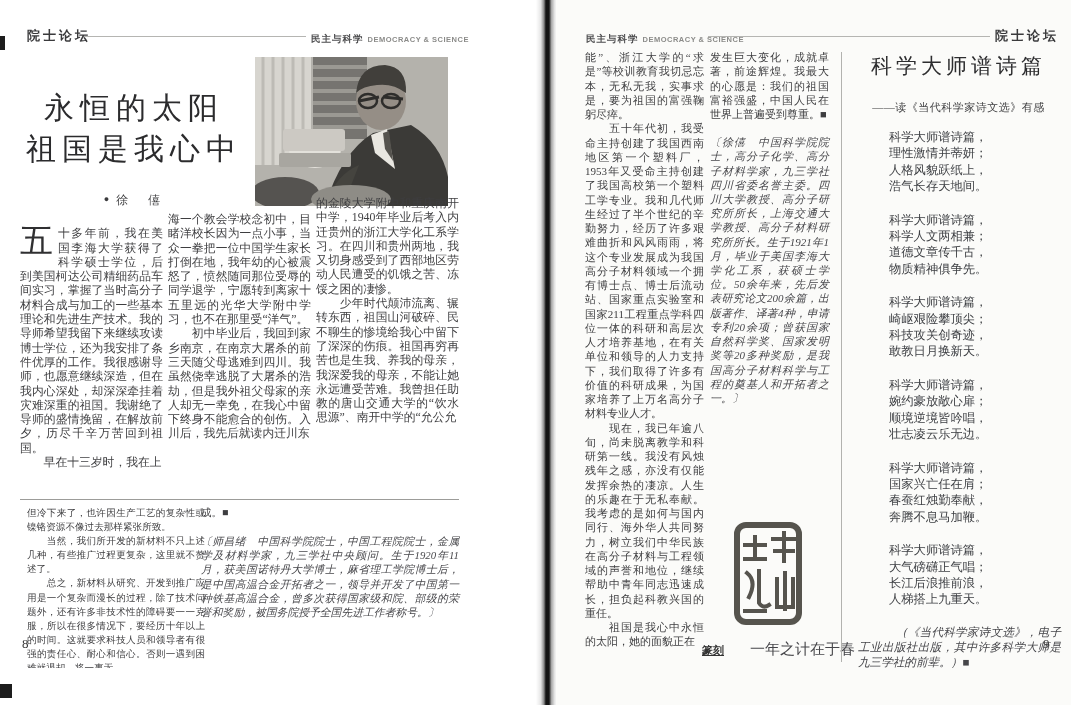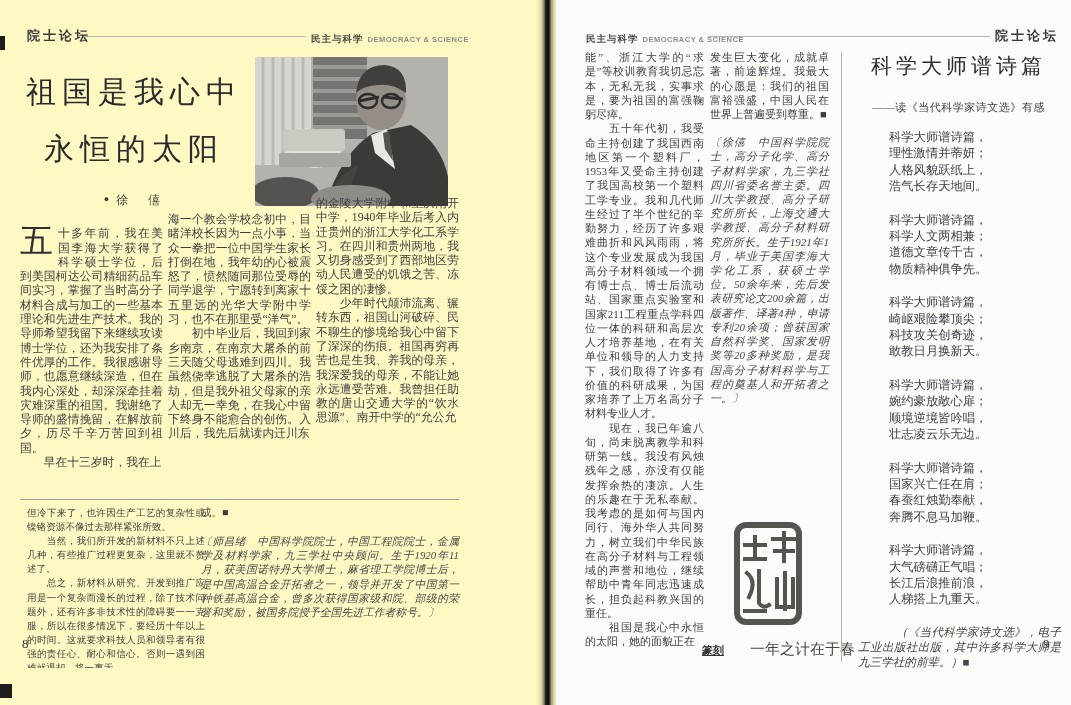--- a/index.html
+++ b/index.html
@@ -1,16 +1,16 @@
 <!DOCTYPE html>
 <html><head>
 <meta charset="utf-8">
 <style>
   html,body{margin:0;padding:0;background:#9a9a98;}
-  .spread{position:relative;width:1071px;height:705px;margin:0 auto;background:#fef9c3;
+  .spread{position:relative;width:1071px;height:705px;margin:0 auto;background:#ffffff;
           font-family:"Liberation Serif","DejaVu Serif",serif;color:#3f3f41;overflow:hidden;}
   .abs{position:absolute;}
   
   .sec-title{font-family:"Liberation Sans","DejaVu Sans",sans-serif;font-weight:bold;
              font-size:13px;letter-spacing:3px;color:#3a3a3c;}
   .h-rule{height:1px;background:#b5b5b2;}
   .journal-zh{font-family:"Liberation Sans","DejaVu Sans",sans-serif;font-weight:bold;
               font-size:9.5px;color:#4c4c4e;letter-spacing:1px;}
   .journal-en{font-family:"Liberation Sans","DejaVu Sans",sans-serif;font-weight:bold;
               font-size:7.5px;color:#8b8b89;letter-spacing:.5px;}
@@ -55,22 +55,22 @@
   <div class="abs" style="left:0;top:0;width:541px;height:705px;">
 
     <div class="abs sec-title" style="left:27px;top:27px;">院士论坛</div>
     <div class="abs h-rule" style="left:84px;top:36px;width:222px;"></div>
     <div class="abs" style="left:311px;top:28px;white-space:nowrap;">
       <span class="journal-zh">民主与科学</span>
       <span class="journal-en">DEMOCRACY &amp; SCIENCE</span>
     </div>
 
     <div class="abs" style="left:18px;top:72px;width:232px;">
+      <div class="title-line" style="margin-top:16px;">永恒的太阳</div>
       <div class="title-line">祖国是我心中</div>
-      <div class="title-line" style="margin-top:16px;">永恒的太阳</div>
       <div class="byline" style="margin-top:22px;">
         <span class="bullet">●</span>
         <span>徐　僖</span>
       </div>
     </div>
 
     <div class="abs" style="left:255px;top:57px;width:193px;height:149px;overflow:hidden;">
       <svg width="193" height="149" viewBox="0 0 193 149">
         <rect width="193" height="149" fill="#b4b2ac"></rect>
         <rect x="0" y="0" width="56" height="108" fill="#d7d5cf"></rect>

